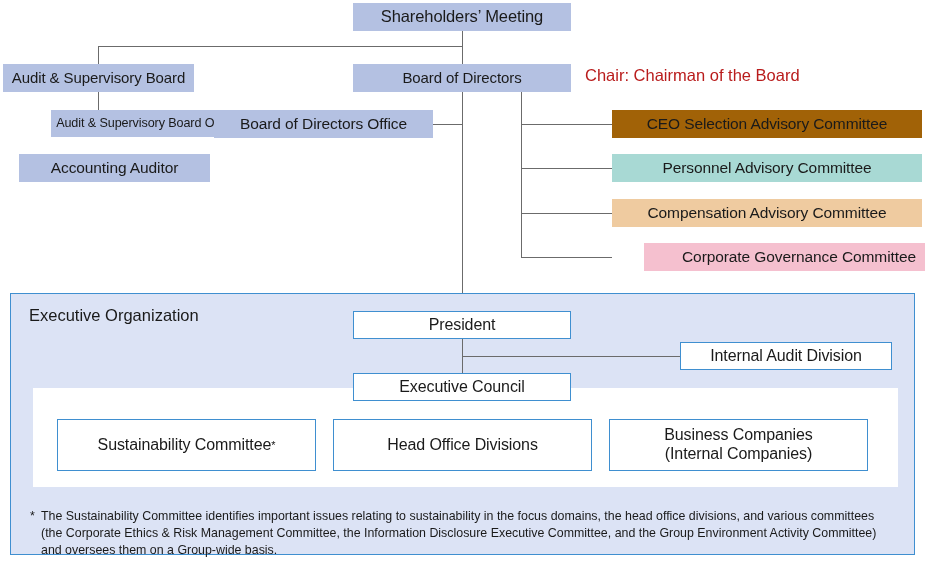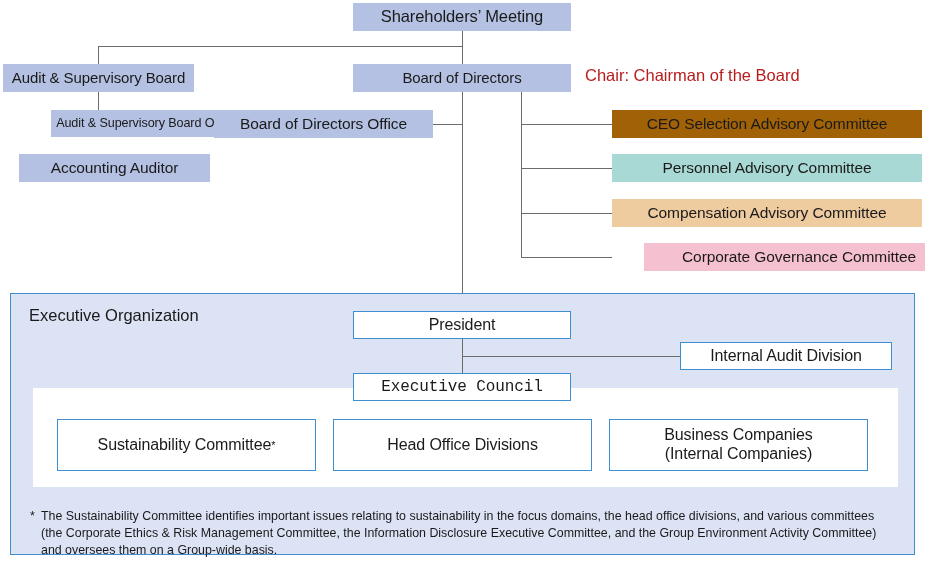--- a/index.html
+++ b/index.html
@@ -142,21 +142,21 @@
   <div class="box fill-teal" style="left:612px; top:154px; width:310px; height:28px; font-size:15.5px;">Personnel Advisory Committee</div>
 
   <div class="box fill-orange" style="left:612px; top:199px; width:310px; height:28px; font-size:15.5px;">Compensation Advisory Committee</div>
 
   <div class="box fill-pink" style="left:612px; top:243px; width:310px; height:28px; font-size:15.5px;margin-left:32px;">Corporate Governance Committee</div>
 
   <div class="box outline" style="left:353px; top:311px; width:218px; height:28px; font-size:16px;">President</div>
 
   <div class="box outline" style="left:680px; top:342px; width:212px; height:28px; font-size:16px;">Internal Audit Division</div>
 
-  <div class="box outline" style="left:353px; top:373px; width:218px; height:28px; font-size:16px;font-family:Liberation Mono, monospace;">Executive Council</div>
+  <div class="box outline" style="left:353px; top:373px; width:218px; height:28px; font-size:16px;">Executive Council</div>
 
   <div class="box outline" style="left:57px; top:419px; width:259px; height:52px; font-size:16px;">
     <span>Sustainability Committee</span>
       <span class="sup">*</span>
   </div>
 
   <div class="box outline" style="left:333px; top:419px; width:259px; height:52px; font-size:16px;">Head Office Divisions</div>
 
   <div class="box outline two-line" style="left:609px; top:419px; width:259px; height:52px; font-size:16px;">
     <span>Business Companies</span>

